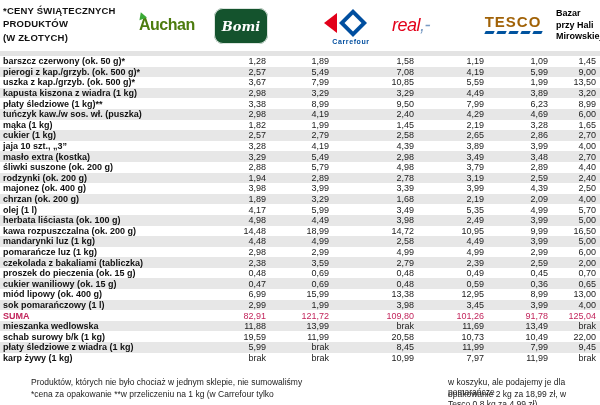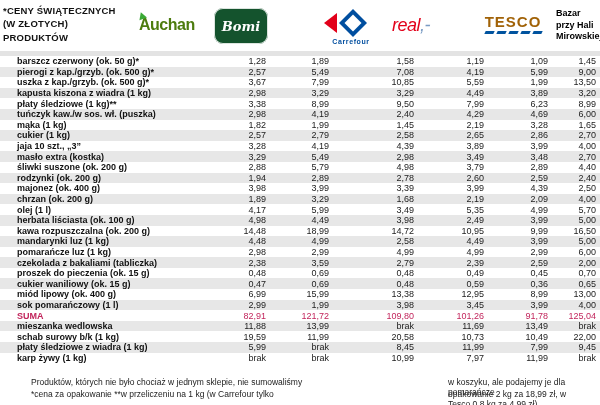--- a/index.html
+++ b/index.html
@@ -74,41 +74,41 @@
 
   
   table.prices {
     position:absolute; top:56px; left:0; width:600px;
     border-collapse:collapse; table-layout:fixed;
   }
   .prices td {
     height:10.6px; font-size:9px; padding:0;
     white-space:nowrap; vertical-align:middle; overflow:visible;
   }
-  .prices td.name { font-weight:bold; padding-left:17px; color:#111; }
+  .prices td.name { font-weight:bold; padding-left:3px; color:#111; }
   .prices td.val  { text-align:right; padding-right:4px; color:#222; }
   .prices td.val.long { font-size:8px; letter-spacing:-.2px; }
   .prices tr:nth-child(even) { background:#e7e7e7; }
   .prices tr.suma td { color:#c2255c; }
   .prices tr.suma td.name { font-weight:bold; }
 
   
   .footer { position:absolute; top:377px; left:0; width:552px; font-size:8.5px; color:#222;padding-left:28px; }
   .fline { position:relative; height:12px; }
   .fl { position:absolute; left:3px; top:0; }
   .fr { position:absolute; left:420px; top:0; }
 </style>
 </head>
 <body>
 
 <div class="header">
   <div class="title">
     <div>*CENY ŚWIĄTECZNYCH</div>
+    <div>PRODUKTÓW</div>
     <div>(W ZŁOTYCH)</div>
-    <div>PRODUKTÓW</div>
   </div>
 
   <div class="logo auchan">
     <span class="bird"></span>
     <span>Auchan</span>
   </div>
 
   <div class="logo bomi">
     <span class="bomi-text">Bomi</span>
   </div>
@@ -254,21 +254,21 @@
         <td class="val">4,98</td>
         <td class="val">3,79</td>
         <td class="val">2,89</td>
         <td class="val">4,40</td>
       </tr>
       <tr>
         <td class="name">rodzynki (ok. 200 g)</td>
         <td class="val">1,94</td>
         <td class="val">2,89</td>
         <td class="val">2,78</td>
-        <td class="val">2,60</td>
+        <td class="val">3,19</td>
         <td class="val">2,59</td>
         <td class="val">2,40</td>
       </tr>
       <tr>
         <td class="name">majonez (ok. 400 g)</td>
         <td class="val">3,98</td>
         <td class="val">3,99</td>
         <td class="val">3,39</td>
         <td class="val">3,99</td>
         <td class="val">4,39</td>

